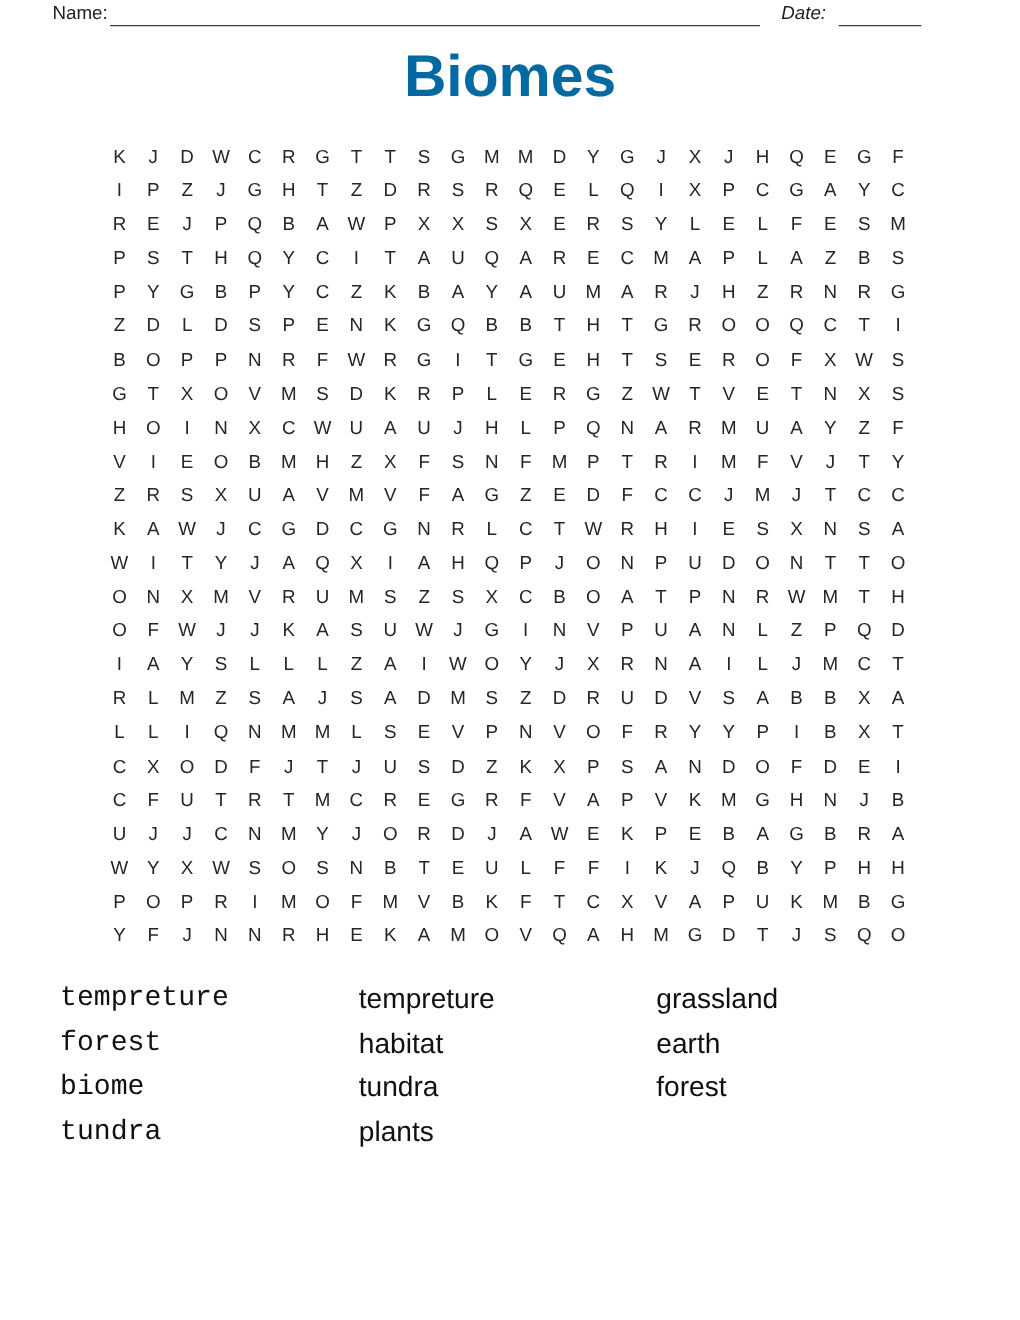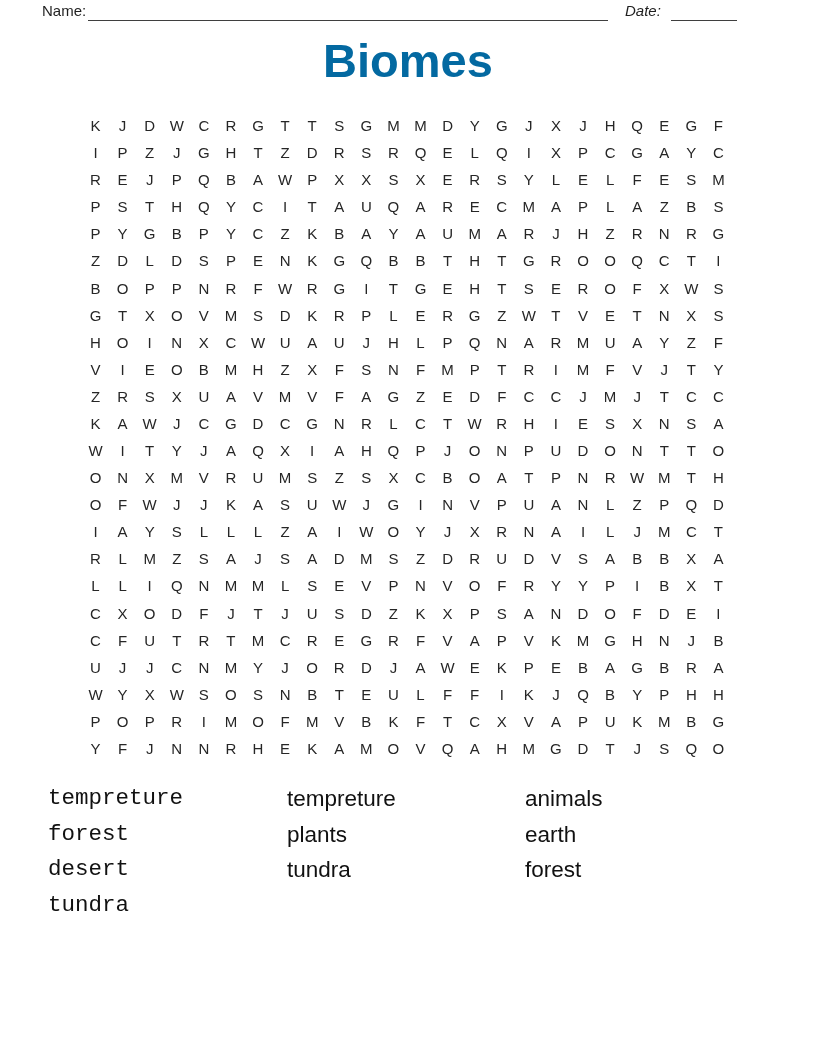--- a/index.html
+++ b/index.html
@@ -668,26 +668,27 @@
     <span class="cell">J</span>
     <span class="cell">S</span>
     <span class="cell">Q</span>
     <span class="cell">O</span>
   </div>
 
 <div class="word-list">
     <div class="word-col word-col-0">
       <div class="word-item">tempreture</div>
       <div class="word-item">forest</div>
-      <div class="word-item">desert</div>
+      <div class="word-item">biome</div>
       <div class="word-item">tundra</div>
     </div>
     <div class="word-col word-col-1">
       <div class="word-item">tempreture</div>
+      <div class="word-item">habitat</div>
+      <div class="word-item">tundra</div>
       <div class="word-item">plants</div>
-      <div class="word-item">tundra</div>
     </div>
     <div class="word-col word-col-2">
-      <div class="word-item">animals</div>
+      <div class="word-item">grassland</div>
       <div class="word-item">earth</div>
       <div class="word-item">forest</div>
     </div>
   </div>
 
 </body></html>

